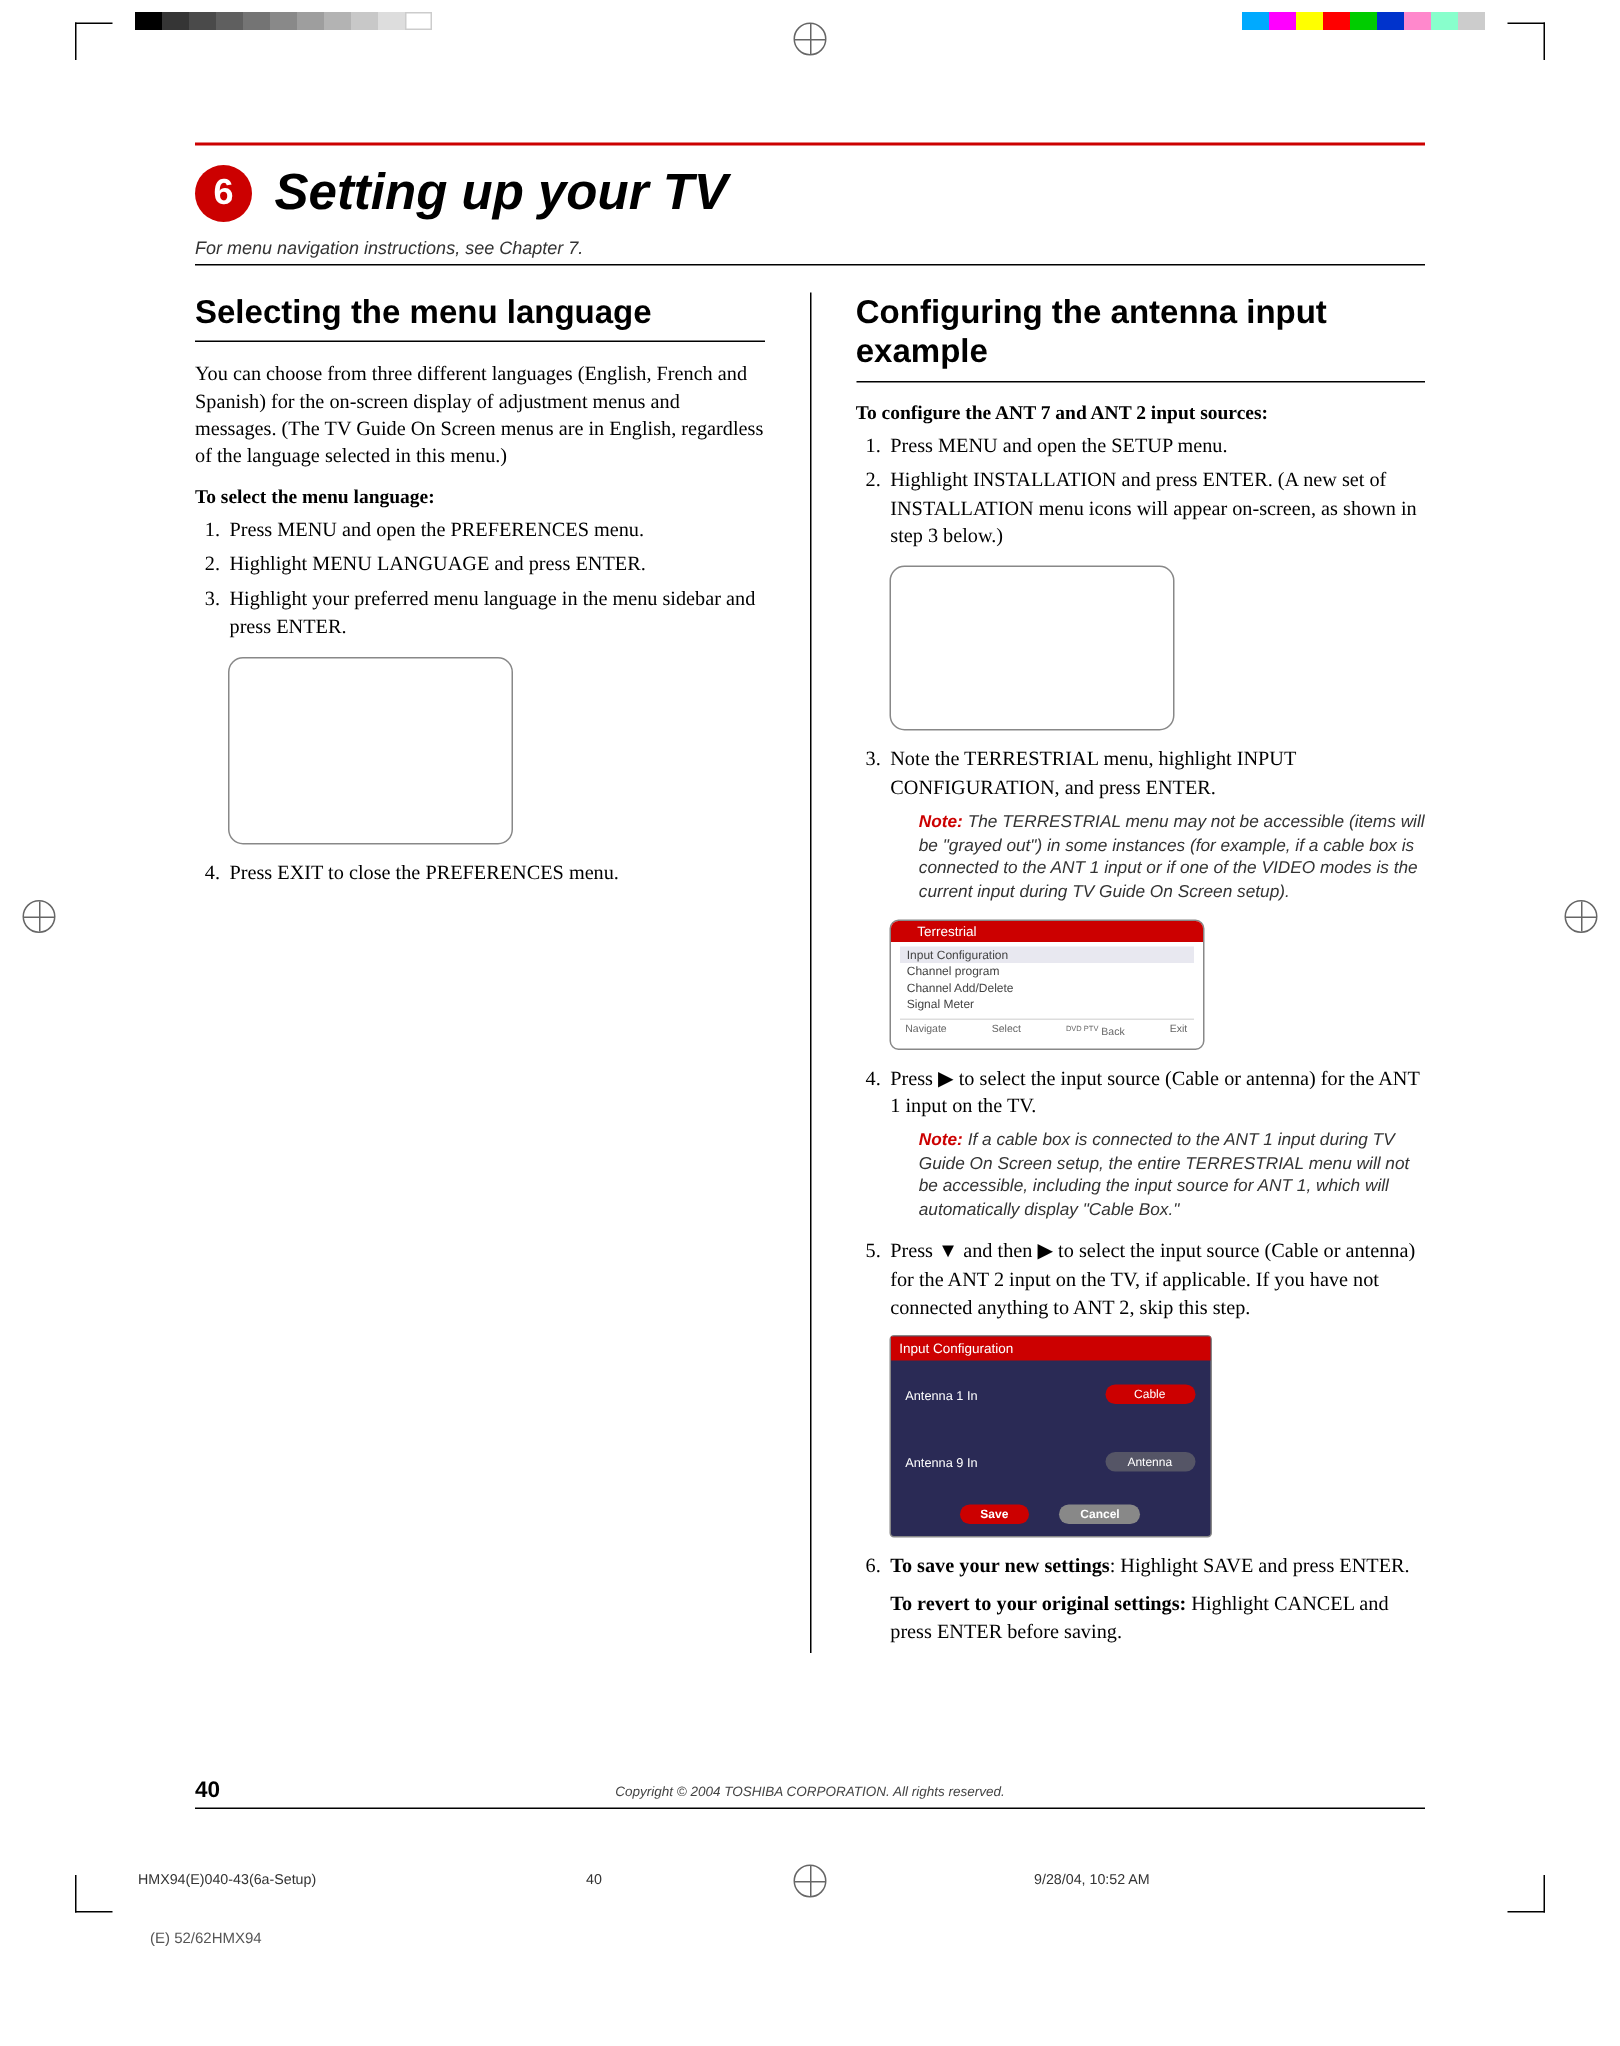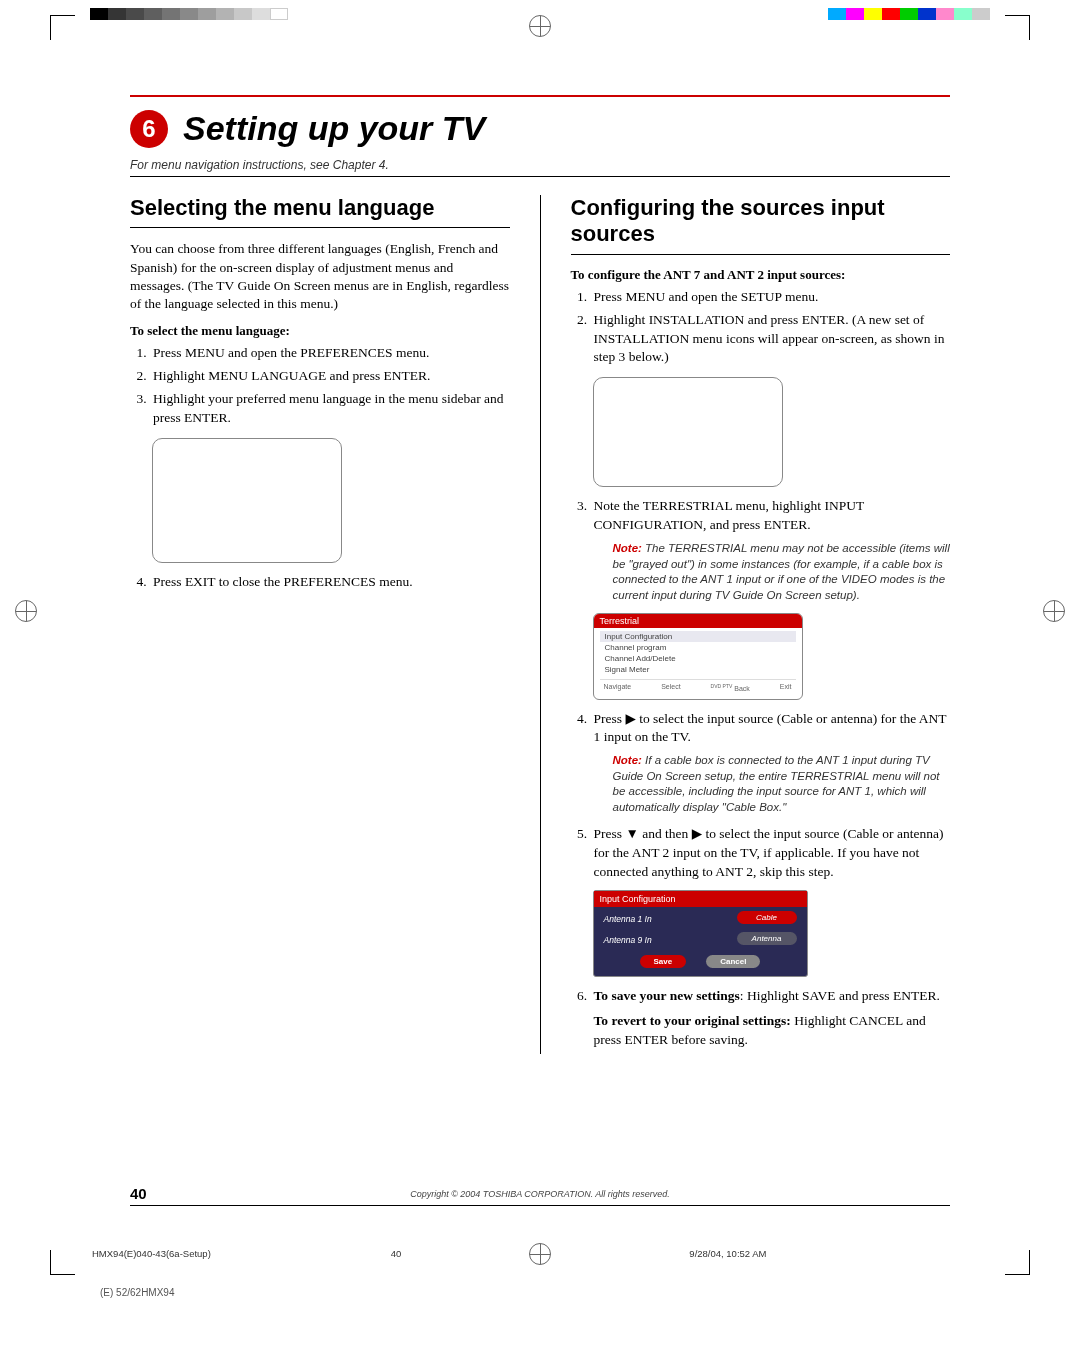--- a/index.html
+++ b/index.html
@@ -48,28 +48,28 @@
   
   ol.steps { margin-left: 20px; font-size: 13.5px; line-height: 1.4; }
   ol.steps li { margin-bottom: 4px; padding-left: 3px; }
   
   .screen-box { border: 1px solid #888; border-radius: 10px; width: 190px; height: 125px; margin: 10px 0 10px 22px; background: #fff; }
   
   .note-block { margin: 6px 0 10px 42px; font-family: Arial, sans-serif; font-style: italic; font-size: 11.5px; line-height: 1.35; color: #333; }
   .note-label { font-weight: bold; color: #cc0000; font-style: italic; }
   
   .osd-box { border: 1px solid #888; border-radius: 6px; width: 210px; margin: 8px 0 10px 22px; padding: 6px; font-family: Arial, sans-serif; font-size: 8px; background: #fff; }
-  .osd-header { background: #cc0000; color: #fff; padding: 2px 6px; font-size: 9px; margin: -6px -6px 3px -6px; border-radius: 5px 5px 0 0; }
+  .osd-header { background: #cc0000; color: #fff; padding: 2px 18px; font-size: 9px; margin: -6px -6px 3px -6px; border-radius: 5px 5px 0 0; }
   .osd-item { padding: 1px 5px; color: #444; }
   .osd-item.sel { background: #e8e8f0; }
   .osd-footer { display: flex; justify-content: space-between; padding: 3px 4px 0 4px; font-size: 7px; color: #666; margin-top: 4px; border-top: 1px solid #ddd; }
   
   .osd-config { border: 1px solid #888; background: #2a2a55; color: #fff; width: 215px; margin: 8px 0 10px 22px; font-family: Arial, sans-serif; font-size: 8.5px; border-radius: 3px; }
   .osd-config-head { background: #cc0000; padding: 3px 6px; font-size: 9px; }
-  .osd-config-row { display: flex; justify-content: space-between; padding: 4px 10px; align-items: flex-end; font-style: italic; }
+  .osd-config-row { display: flex; justify-content: space-between; padding: 16px 10px; align-items: center; }
   .osd-config-row .val { background: #888; padding: 2px 10px; border-radius: 8px; min-width: 60px; text-align: center; font-size: 8px; }
   .osd-config-row .val.sel { background: #cc0000; }
   .osd-config-btns { display: flex; justify-content: center; gap: 20px; padding: 6px 0 8px 0; }
   .osd-config-btns span { background: #888; padding: 2px 14px; border-radius: 8px; font-size: 8px; font-weight: bold; }
   .osd-config-btns span.sel { background: #cc0000; }
   
   .arrow { font-family: Arial, sans-serif; }
   
   .page-footer { position: absolute; bottom: 90px; left: 130px; right: 130px; }
   .copyright { text-align: center; font-family: Arial, sans-serif; font-size: 9px; color: #444; font-style: italic; }
@@ -121,21 +121,21 @@
 <div class="reg-mark reg-bottom"></div>
 
 <div class="page">
   <div class="red-rule"></div>
 
   <div class="chapter-head">
     <div class="chapter-badge">6</div>
     <div class="chapter-title">Setting up your TV</div>
   </div>
 
-  <div class="intro-note">For menu navigation instructions, see Chapter 4.</div>
+  <div class="intro-note">For menu navigation instructions, see Chapter 7.</div>
   <div class="thin-rule"></div>
 
   <div class="columns">
 
     <div class="col">
       <h2 class="section">Selecting the menu language</h2>
       <div class="section-rule"></div>
       <p class="body-text">You can choose from three different languages (English, French and Spanish) for the on-screen display of adjustment menus and messages. (The TV Guide On Screen menus are in English, regardless of the language selected in this menu.)</p>
       <p class="sub-head">To select the menu language:</p>
       <ol class="steps">
@@ -145,21 +145,21 @@
       </ol>
       <div class="screen-box"></div>
       <ol class="steps" start="4">
         <li>Press EXIT to close the PREFERENCES menu.</li>
       </ol>
     </div>
 
     <div class="col-divider"></div>
 
     <div class="col">
-      <h2 class="section">Configuring the sources input sources</h2>
+      <h2 class="section">Configuring the antenna input example</h2>
       <div class="section-rule"></div>
       <p class="sub-head">To configure the ANT 7 and ANT 2 input sources:</p>
       <ol class="steps">
         <li>Press MENU and open the SETUP menu.</li>
         <li>Highlight INSTALLATION and press ENTER. (A new set of INSTALLATION menu icons will appear on-screen, as shown in step 3 below.)</li>
       </ol>
       <div class="screen-box" style="height:110px;"></div>
       <ol class="steps" start="3">
         <li>Note the TERRESTRIAL menu, highlight INPUT CONFIGURATION, and press ENTER.</li>
       </ol>

